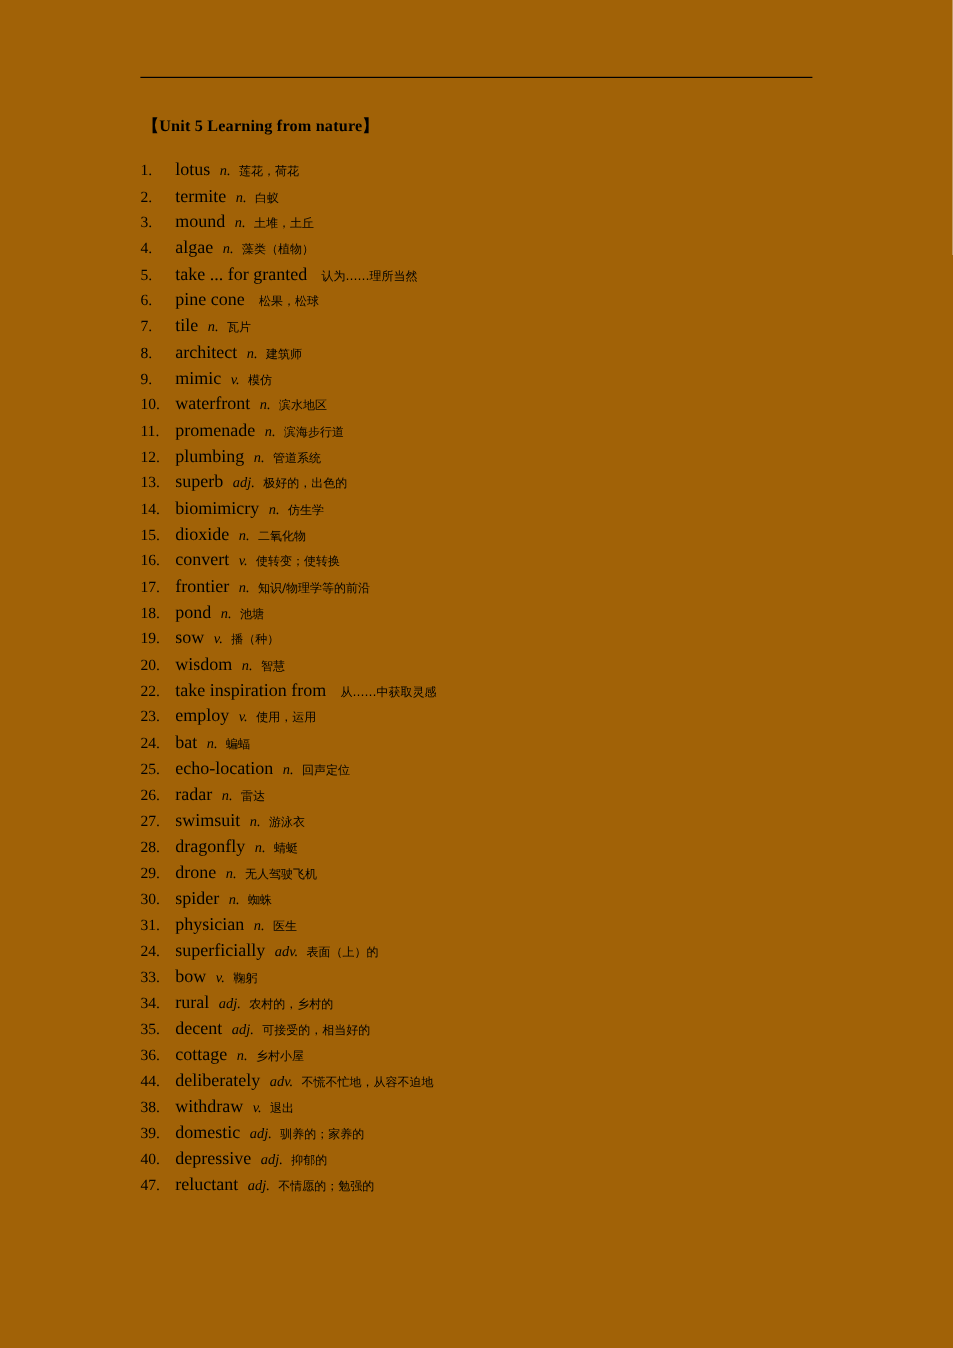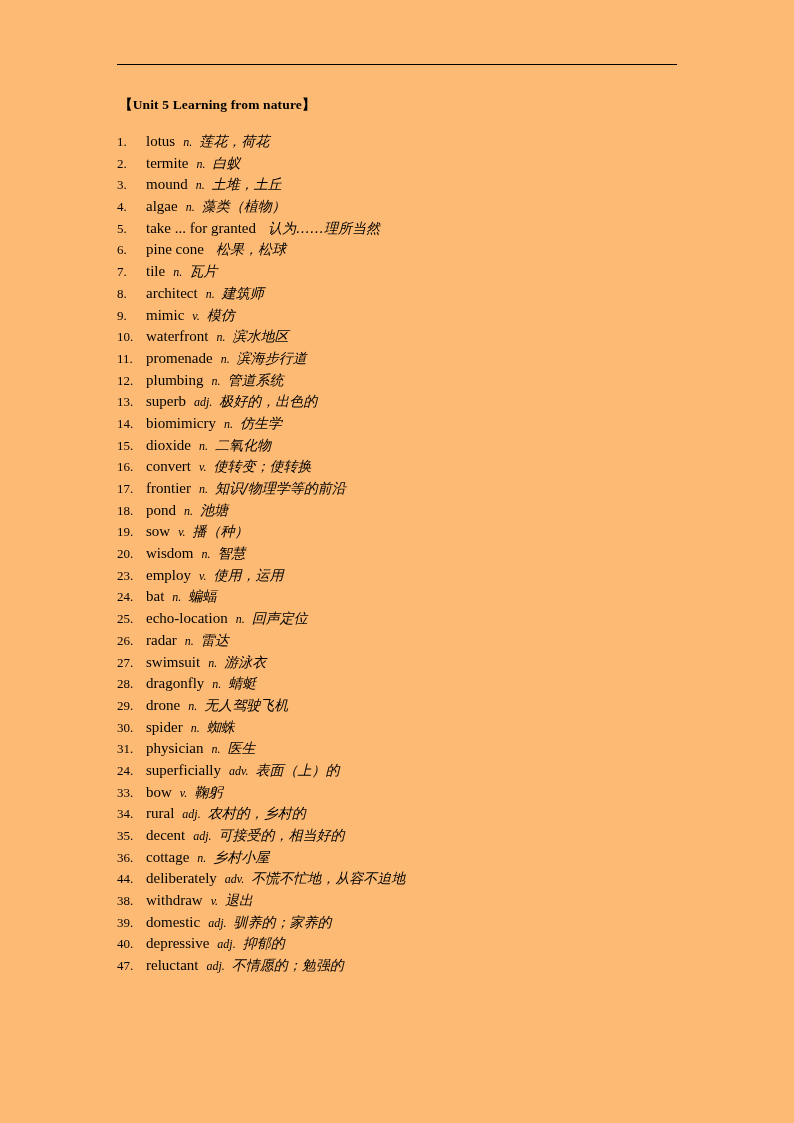--- a/index.html
+++ b/index.html
@@ -11,21 +11,21 @@
   body {
     font-family: "Liberation Serif", "DejaVu Serif", serif;
     color: #000000;
     -webkit-font-smoothing: none;
   }
   #page {
     position: relative;
     width: 794px;
     height: 1123px;
     margin: 0 auto;
-    background: #fdba74;
+    background: #a16207;
     overflow: hidden;
   }
 
   
   #header-rule {
     position: absolute;
     left: 117px;
     top: 64px;
     width: 560px;
     height: 0;
@@ -72,24 +72,23 @@
     flex: 0 0 auto;
     font-size: 12px;
     font-style: italic;
     padding-left: 8px;
   }
   .v-pos:empty {
     padding-left: 0;
   }
   .v-def {
     flex: 0 0 auto;
-    font-size: 14px;
+    font-size: 10px;
     padding-left: 7px;
     font-family: "DejaVu Sans", "Liberation Sans", sans-serif;
-    font-style: italic;
   }
   
   .vocab-row.phrase .v-def {
     padding-left: 12px;
   }
 </style>
 </head>
 <body>
 
 <div id="page">
@@ -212,20 +211,26 @@
         <span class="v-word">sow</span>
         <span class="v-pos">v.</span>
         <span class="v-def">播（种）</span>
       </div>
       <div class="vocab-row">
         <span class="v-num">20.</span>
         <span class="v-word">wisdom</span>
         <span class="v-pos">n.</span>
         <span class="v-def">智慧</span>
       </div>
+      <div class="vocab-row phrase">
+        <span class="v-num">22.</span>
+        <span class="v-word">take inspiration from</span>
+        <span class="v-pos"></span>
+        <span class="v-def">从……中获取灵感</span>
+      </div>
       <div class="vocab-row">
         <span class="v-num">23.</span>
         <span class="v-word">employ</span>
         <span class="v-pos">v.</span>
         <span class="v-def">使用，运用</span>
       </div>
       <div class="vocab-row">
         <span class="v-num">24.</span>
         <span class="v-word">bat</span>
         <span class="v-pos">n.</span>

